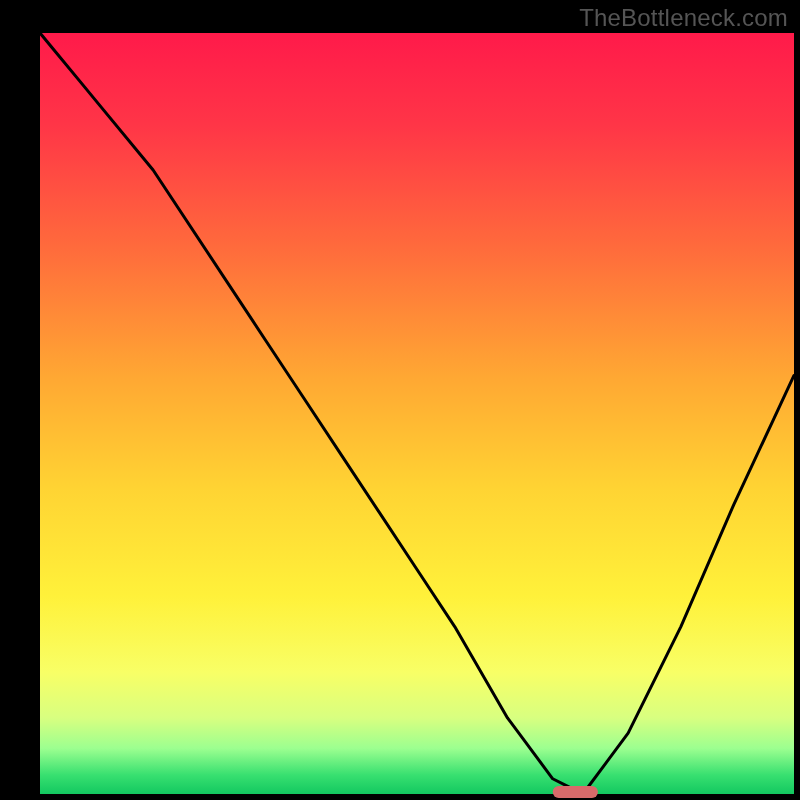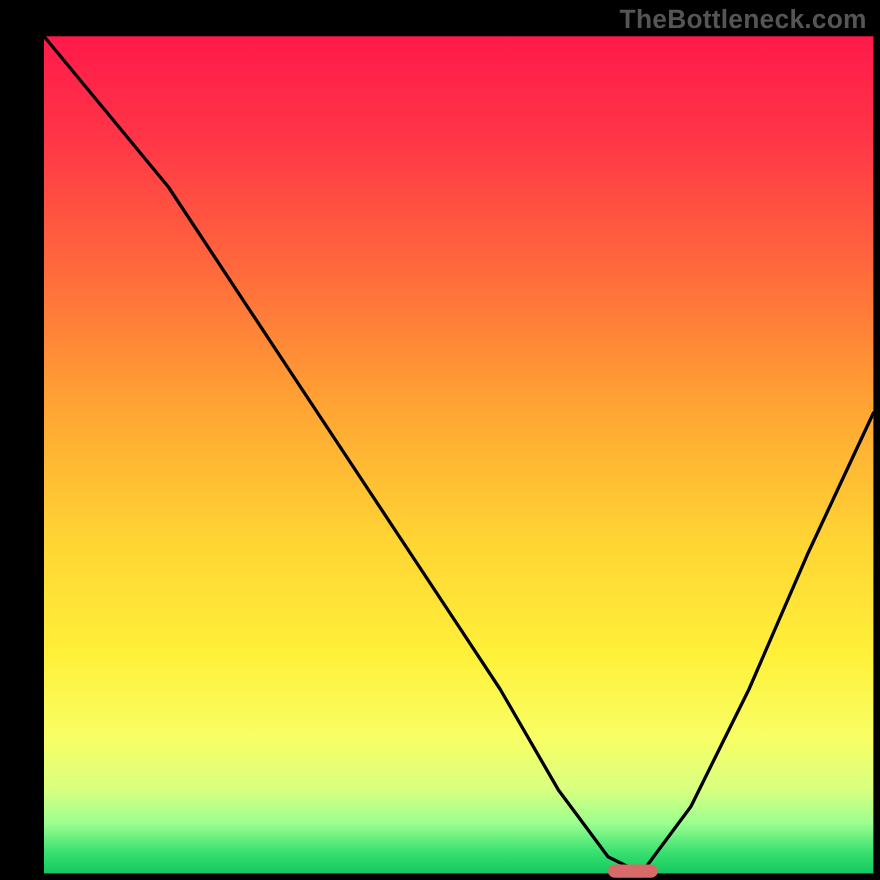--- a/index.html
+++ b/index.html
@@ -14,21 +14,21 @@
     position: relative;
     width: 800px;
     height: 800px;
   }
   .watermark {
     position: absolute;
     top: 4px;
     right: 12px;
     font-family: Arial, Helvetica, sans-serif;
     font-size: 24px;
-    font-weight: 700;
+    font-weight: 400;
     color: #555;
     letter-spacing: 0.2px;
     user-select: none;
   }
   svg { display: block; }
 </style>
 </head>
 <body>
 
 <div class="stage">

